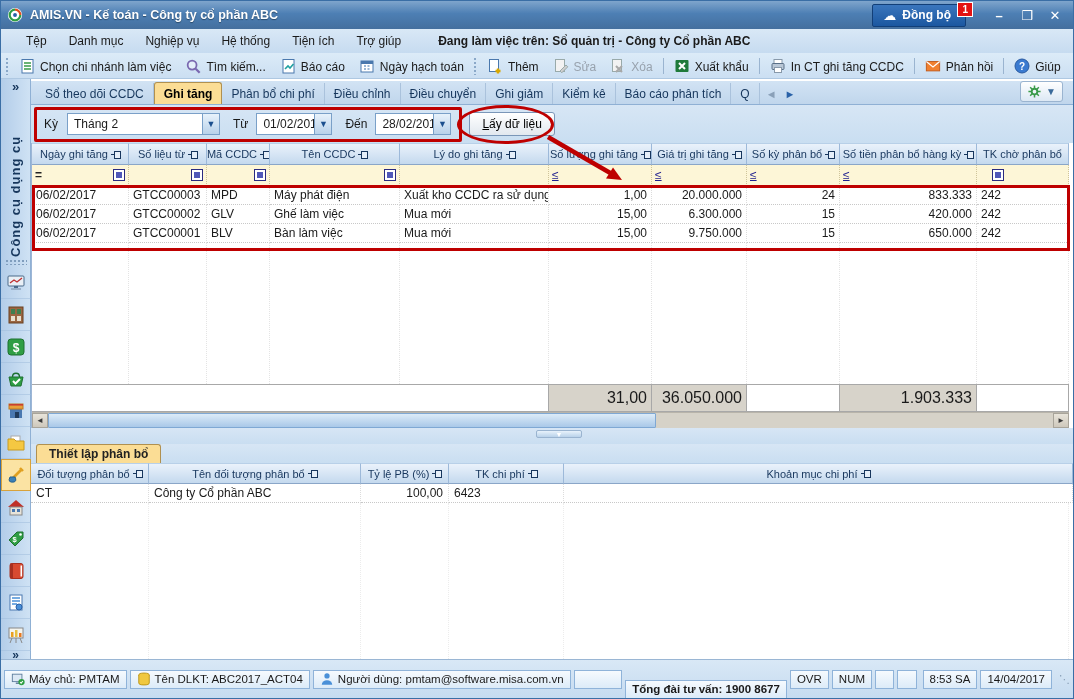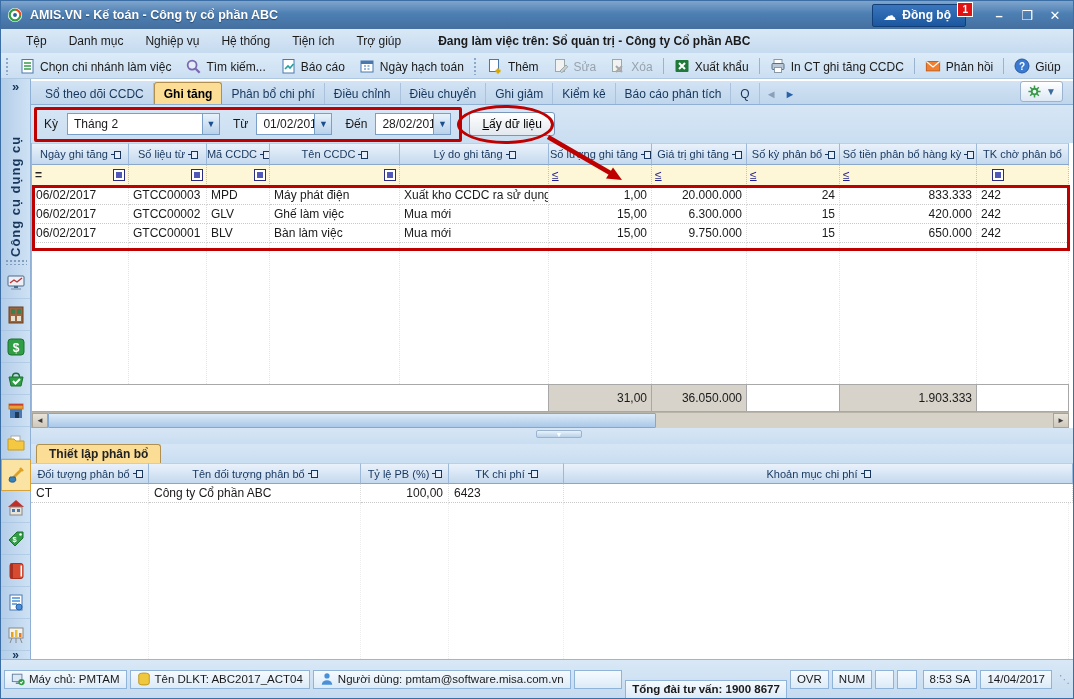--- a/index.html
+++ b/index.html
@@ -95,21 +95,21 @@
   .op { font-weight:bold; color:#222; }
   .le { color:#20208f; text-decoration:underline; font-size:12px; }
   .fsq { width:12px; height:12px; border:1px solid #2b2b80; background:#fff;
     display:inline-flex; align-items:center; justify-content:center; }
   .fsq::before { content:""; width:6px; height:6px; background:#5058b8; }
   .drow > div { height:19px; padding:2px 4px; border-right:1px dotted #dcdcdc; border-bottom:1px dotted #c8c8c8;
     white-space:nowrap; overflow:hidden; font-size:12px; }
   .drow > div:nth-child(n+6):nth-child(-n+9) { text-align:right; }
   #gridfiller { flex:1; }
   #gridfiller > div { border-right:1px dotted #e4e4e4; }
-  .sumrow > .sc { height:16px; border:1px solid #a8a8a8; border-left:none; font-size:12px;
+  .sumrow > .sc { height:16px; border:1px solid #a8a8a8; border-left:none; font-size:16px;
     padding:13px 4px; display:flex; align-items:center; }
   .sc.span5 { grid-column:1 / span 5; background:#fff; }
   .sc.fill { background:#d7d3ca; justify-content:flex-end; }
   
   #hscroll { height:16px; display:flex; background:#d6d2c8; border-top:1px solid #b8b4aa; }
   .sbtn { width:16px; display:flex; align-items:center; justify-content:center; font-size:8px; color:#3a3a3a;
     background:linear-gradient(#e8e4da,#cec8bc); border:1px solid #a8a49a; }
   #hthumb { width:608px; background:linear-gradient(#dcebf8,#a9c8e8); border:1px solid #7fa8d4; border-radius:1px; }
   #htrack { flex:1; }
   

